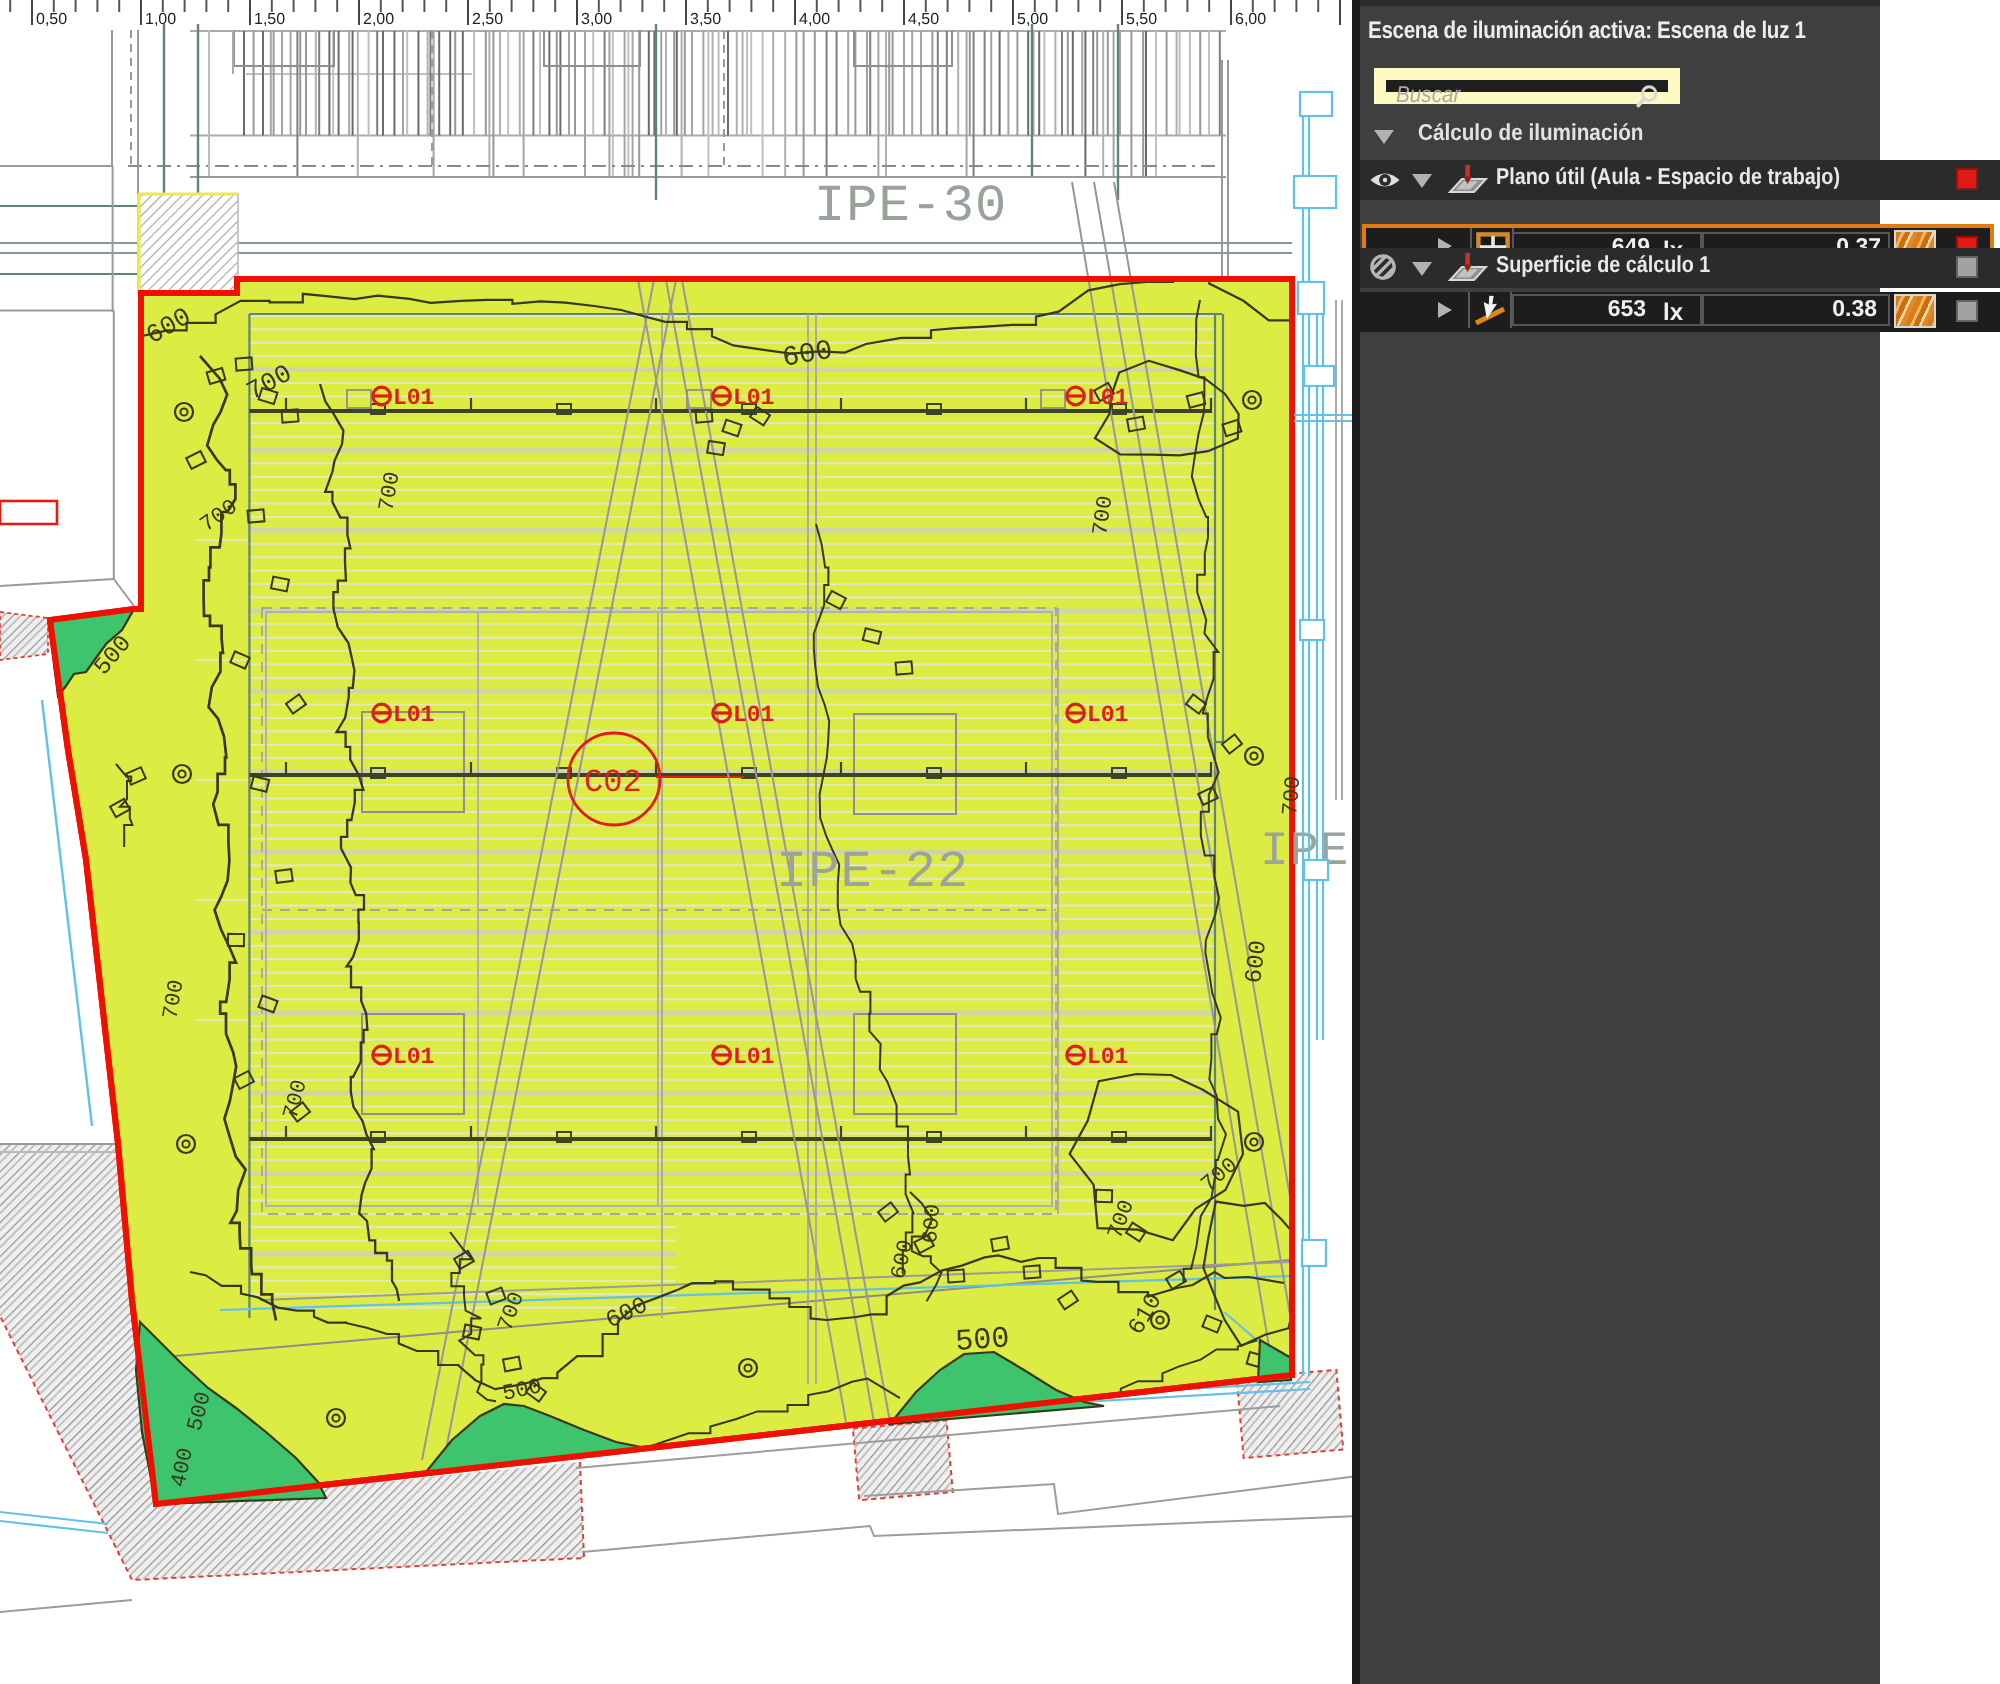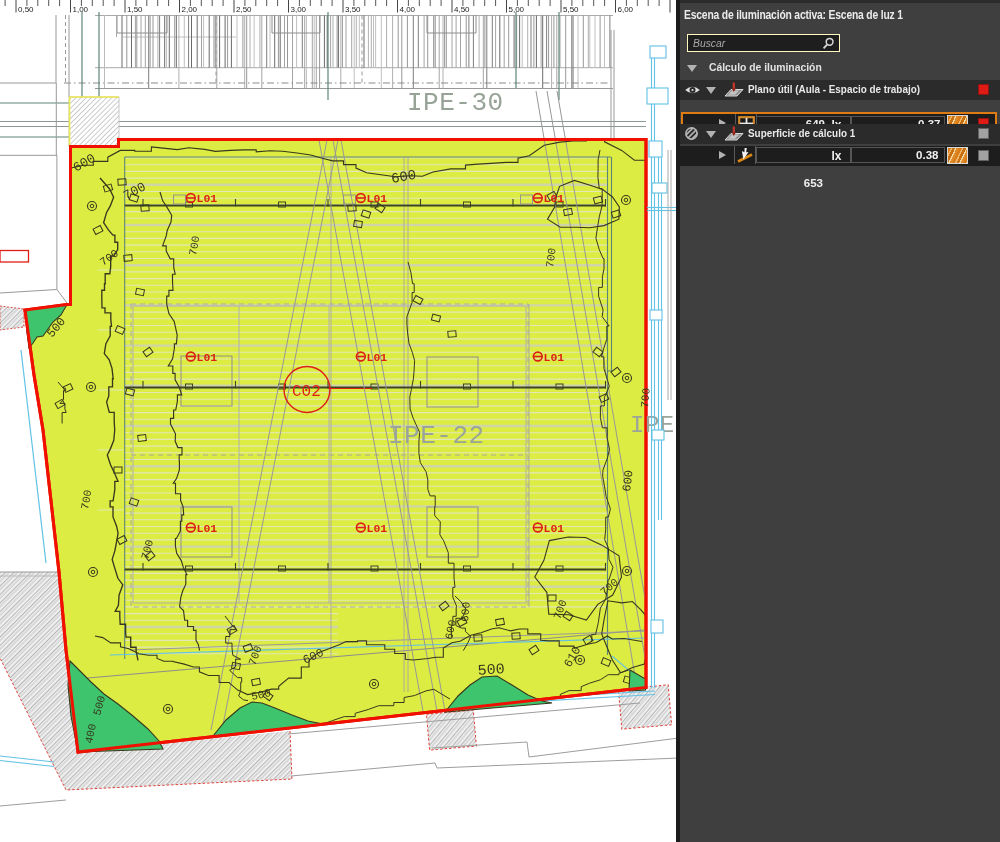--- a/index.html
+++ b/index.html
@@ -1,20 +1,20 @@
 <!DOCTYPE html>
 <html><head><meta charset="utf-8"><style>
 html,body{margin:0;padding:0;width:1000px;height:842px;overflow:hidden;background:#fff;}
 *{box-sizing:border-box;}
 #wrap{position:relative;width:1000px;height:842px;font-family:"Liberation Sans",sans-serif;}
 #draw{position:absolute;left:0;top:0;}
-#panel{position:absolute;left:680px;top:0;width:320px;height:842px;background:#3f3f3f;}
+#panel{position:absolute;left:680px;top:0;width:260px;height:842px;background:#3f3f3f;}
 #ptop{position:absolute;left:0;top:0;width:100%;height:3px;background:#2b2b2b;}
 .ptitle{position:absolute;left:4px;top:8px;width:300px;font-size:12px;font-weight:bold;color:#ececec;letter-spacing:-0.2px;transform:scaleX(0.86);transform-origin:0 0;white-space:nowrap;}
-#search{position:absolute;left:7px;top:34px;width:153px;height:18px;background:#1e1e1e;border:1px solid #fef9c3;}
+#search{position:absolute;left:7px;top:34px;width:153px;height:18px;background:#1e1e1e;border:6px solid #fef9c3;}
 #buscar{position:absolute;left:5px;top:2px;font-style:italic;font-size:11.5px;color:#a9a9a9;transform:scaleX(0.9);transform-origin:0 0;}
 #mag{position:absolute;right:4px;top:2px;}
 #hdr{position:absolute;left:0;top:59px;width:322px;height:18px;}
 .htxt{position:absolute;left:29px;top:2px;font-size:11.5px;font-weight:bold;color:#e2e2e2;transform:scaleX(0.9);transform-origin:0 0;white-space:nowrap;}
 .row{position:absolute;left:0;width:322px;height:20px;}
 .light{background:#2b2b2b;}
 .dark{background:#1d1d1d;}
 .sel{left:1px;width:316px;border:2px solid #de7b12;height:21px;}
 .rtxt{position:absolute;left:68px;top:3.5px;font-size:11.5px;font-weight:bold;color:#e8e8e8;transform:scaleX(0.86);transform-origin:0 0;white-space:nowrap;}
 .tri-d{position:absolute;width:0;height:0;border-left:5.5px solid transparent;border-right:5.5px solid transparent;border-top:7px solid #b2b2b2;}
@@ -709,20 +709,20 @@
 <div class="row dark" style="top:145.5px;">
   <span class="tri-r" style="left:39px;top:5px;"></span>
   <span class="iccell" style="left:54px;">
           <svg width="18" height="17" viewBox="0 0 18 17">
     <line x1="2" y1="15.5" x2="16" y2="8.5" stroke="#dd8816" stroke-width="2.6"></line>
     <polygon points="7,1 12,8 9.2,8 10.8,12 8.8,12.8 7.6,8.8 5.6,10 7,1" fill="#f2f2f2" transform="rotate(205 8.6 7.2)"></polygon>
   </svg>
         </span>
   <span class="cell" style="left:76px;width:95px;"></span>
   <span class="cell" style="left:171px;width:94px;"></span>
-  <span class="val" style="left:95px;width:48px;margin-top:28px;">653</span>
+  <span class="val" style="left:95px;width:48px;">653</span>
         <span class="unit" style="left:151.5px;">lx</span>
   <span class="val" style="left:210.5px;width:48px;">0.38</span>
   <span class="swatch" style="left:267px;"></span>
   <span class="sq" style="background:#a2a2a2;border-color:#626262;"></span>
 </div>
 </div>
 
 </div>
 </body></html>

